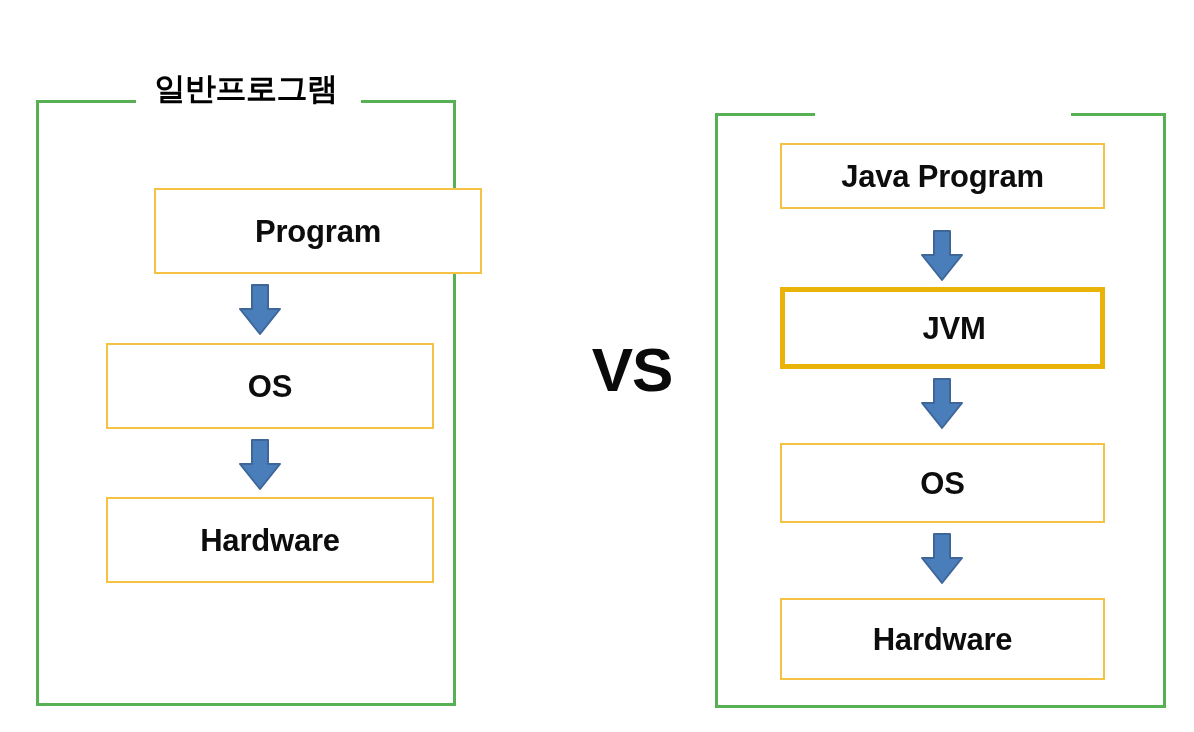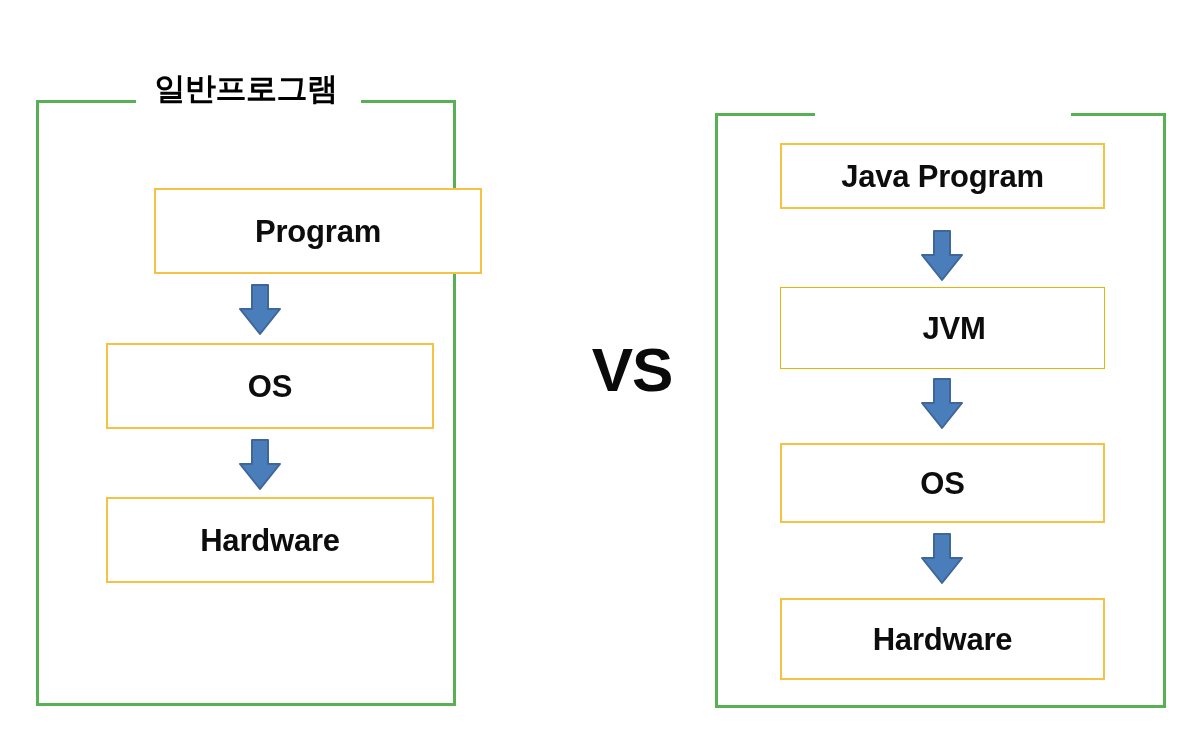--- a/index.html
+++ b/index.html
@@ -69,21 +69,21 @@
   .box {
     position: absolute;
     box-sizing: border-box;
     background: #ffffff;
     border: 2px solid #f5c243;
     display: flex;
     align-items: center;
     justify-content: center;
   }
   .box.accent {
-    border: 1px solid #eab308;
+    border: 5px solid #eab308;
     padding-left: 23px;
   }
   .box-label {
     font-size: 31px;
     font-weight: bold;
     color: #0d0d0d;
     line-height: 1;
     letter-spacing: -0.2px;
     white-space: nowrap;
   }

